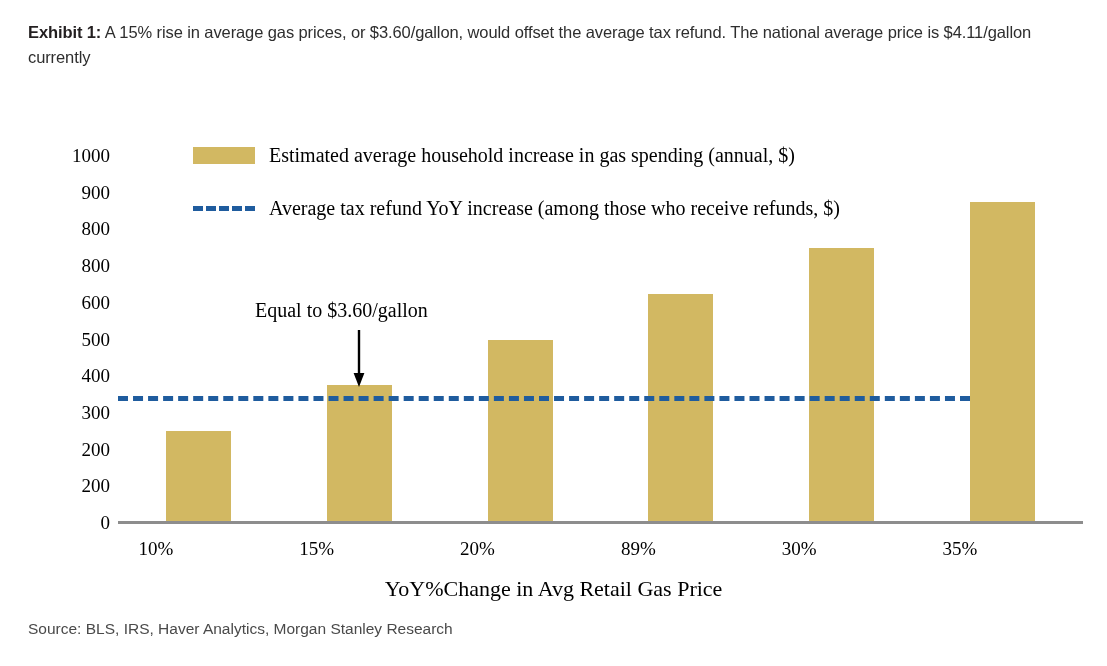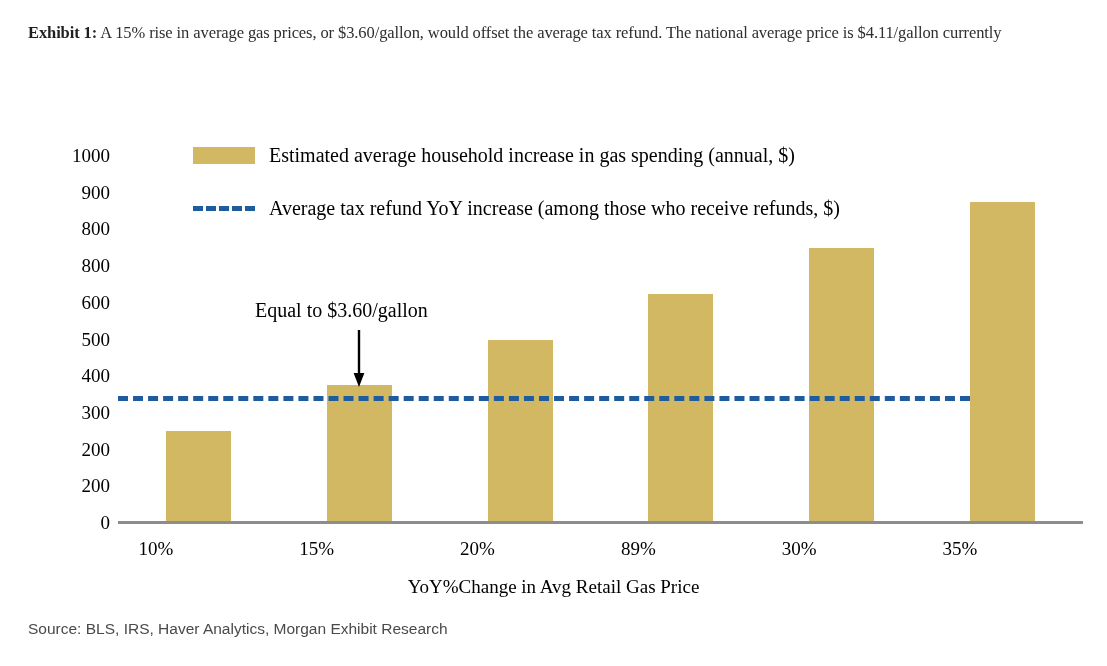--- a/index.html
+++ b/index.html
@@ -9,21 +9,21 @@
     font-family:"Liberation Sans", sans-serif;
     color:#231f20;
     overflow:hidden;
     position:relative;
   }
 
   
   #exhibit-header{
     position:absolute;
     left:28px; top:20px; width:1055px;
-    font-family:Liberation Serif, serif;
+    font-family:Liberation Sans, sans-serif;
     font-size:16.5px;
     line-height:25px;
     color:#2e2e2e;
     letter-spacing:-0.1px;
   }
   #exhibit-header .lead{ font-weight:bold; color:#231f20; }
 
   
   #chart-area{
     position:absolute;
@@ -67,21 +67,21 @@
     font-family:"Liberation Serif", serif;
     font-size:19px;
     color:#000;
   }
 
   #x-axis-title{
     position:absolute;
     left:0; top:576px; width:1107px;
     text-align:center;
     font-family:"Liberation Serif", serif;
-    font-size:19px;
+    font-size:22px;
     color:#000;
   }
 
   
   #refund-line{
     position:absolute;
     left:118px;
     width:888px;
     height:0;
     border-top:5px dashed #1f5c9e;
@@ -200,13 +200,13 @@
   </div>
 
   <div id="annotation">Equal to $3.60/gallon</div>
   <svg id="annotation-arrow" viewBox="0 0 14 58">
     <line x1="7" y1="0" x2="7" y2="46" stroke="#000" stroke-width="2.4"></line>
     <polygon points="7,57 1.6,43 12.4,43" fill="#000"></polygon>
   </svg>
 
 </div>
 
-<div id="source-note">Source: BLS, IRS, Haver Analytics, Morgan Exhibit Research</div>
+<div id="source-note">Source: BLS, IRS, Haver Analytics, Morgan Stanley Research</div>
 
 </body></html>

